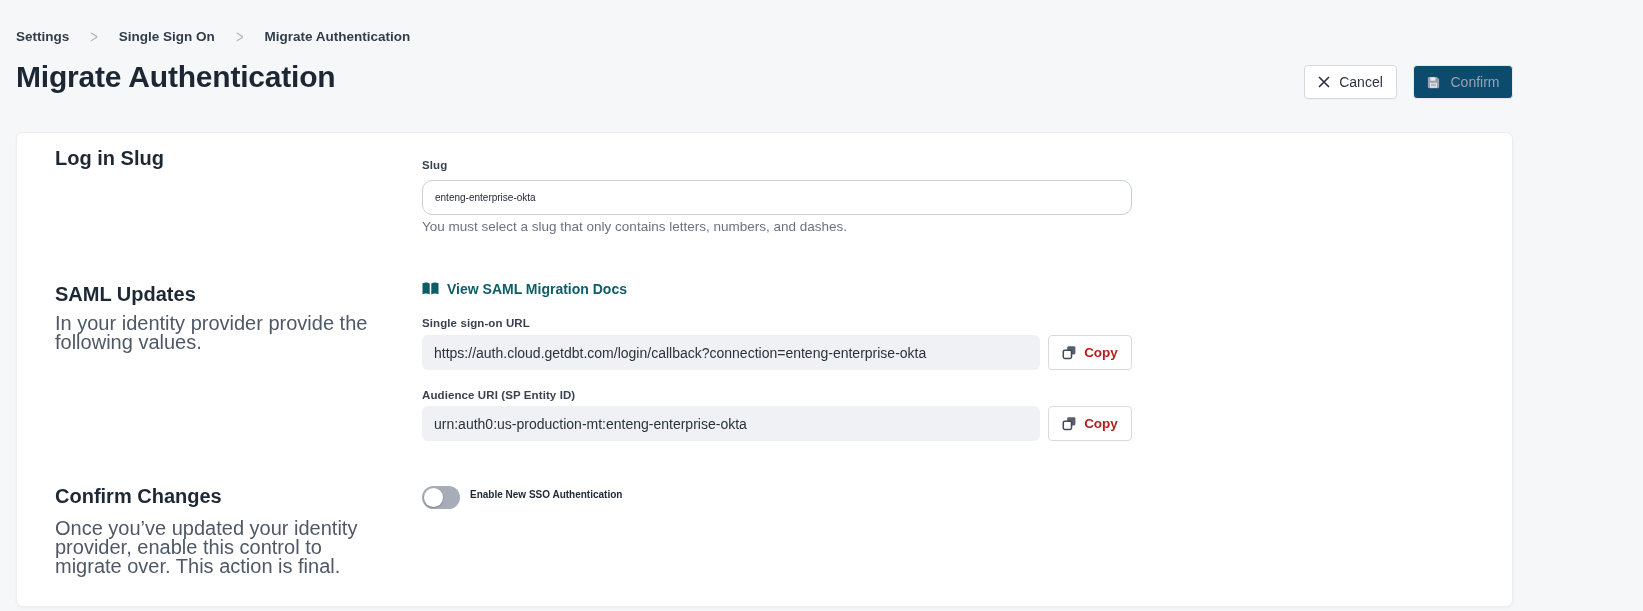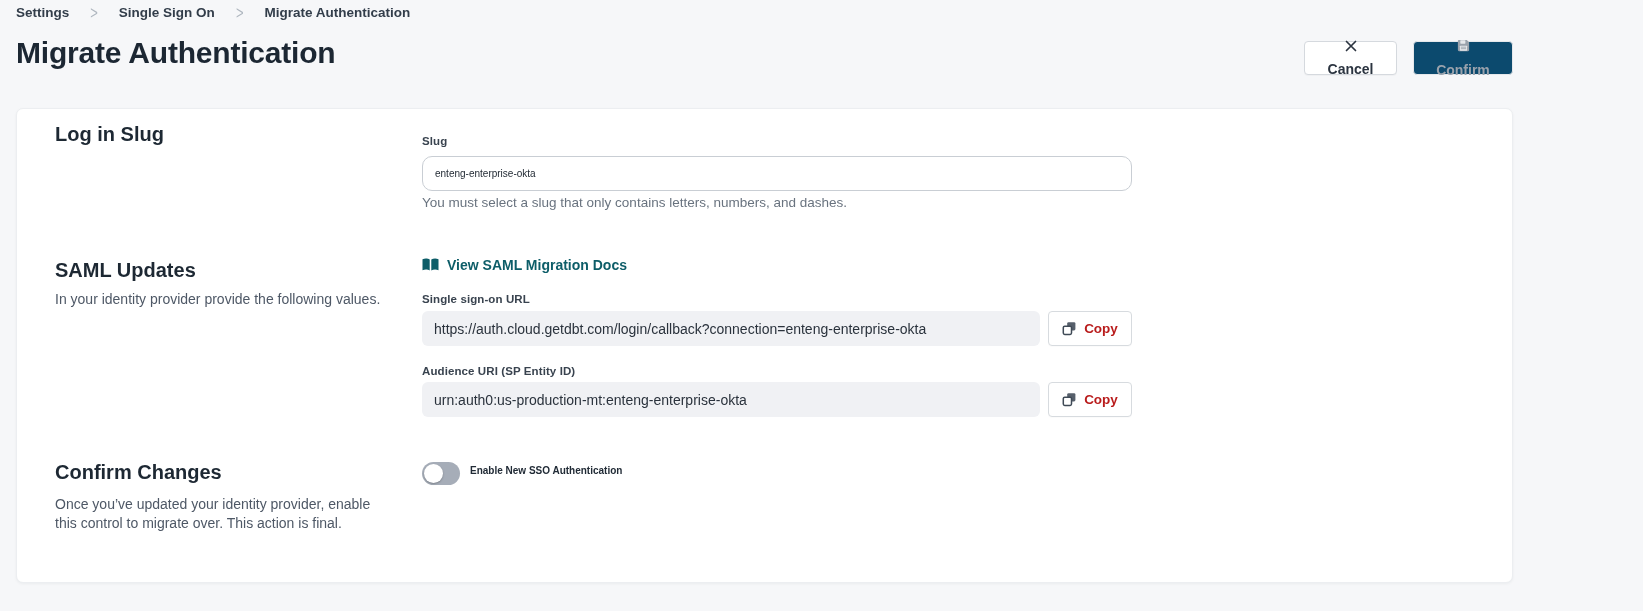--- a/index.html
+++ b/index.html
@@ -4,44 +4,43 @@
 <style>
   * { margin:0; padding:0; box-sizing:border-box; }
   html,body { width:1643px; height:611px; }
   body {
     font-family:"Liberation Sans", sans-serif;
     background:#f6f7f9;
     color:#222c38;
     position:relative;
     overflow:hidden;
   }
-  .page { position:relative; width:1643px; height:517px; }
+  .page { position:relative; width:1643px; height:517px;margin-top:24px; }
 
   
   .breadcrumb {
     position:absolute; left:16px; top:5px;
     display:flex; align-items:center; gap:21px;
     font-size:13.5px; font-weight:700; color:#323d4a;
   }
   .crumb { cursor:pointer; }
   .crumb-sep { color:#aeb6bf; font-weight:400; font-size:13px; transform:scaleY(1.35); display:inline-block; }
 
   
   .page-title {
     position:absolute; left:16px; top:36px;
     font-size:30px; font-weight:700; color:#1c2733; letter-spacing:-0.2px;
   }
 
   
   .btn {
     position:absolute; top:41px; height:34px;
     display:flex; align-items:center; justify-content:center; gap:9px;
-    border-radius:4px; font-size:14px; font-weight:700; cursor:pointer;
+    border-radius:4px; font-size:14px; font-weight:400; cursor:pointer;
     font-family:"Liberation Sans", sans-serif;
-    flex-direction:column;
   }
   .btn-cancel {
     left:1304px; width:93px;
     background:#ffffff; border:1px solid #d5d9de; color:#2b3440;
     box-shadow:0 1px 1px rgba(0,0,0,0.03);
   }
   .btn-confirm {
     left:1413px; width:100px;
     background:#0c4a6e; border:1px solid #e6e8eb; color:#9aa2ac;
     cursor:default;
@@ -50,21 +49,21 @@
   
   .card {
     position:absolute; left:16px; top:108px; width:1497px; height:475px;
     background:#ffffff; border:1px solid #eceef1; border-radius:7px;
     box-shadow:0 1px 3px rgba(22,30,40,0.05);
   }
   .section-heading {
     position:absolute; font-size:20px; font-weight:700; color:#1d2833;
   }
   .section-desc {
-    position:absolute; font-size:14px; color:#4e5866; line-height:19px;
+    position:absolute; font-size:20px; color:#4e5866; line-height:19px;
   }
   .field-label {
     position:absolute; font-size:11.5px; font-weight:700; color:#39434f;
     letter-spacing:0.1px;
   }
   .text-input {
     position:absolute; left:405px; width:710px; height:35px;
     border:1px solid #c9ced4; border-radius:10px; background:#fff;
     font-family:"Liberation Sans", sans-serif;
     font-size:10px; color:#232b35; padding:0 12px; outline:none;

